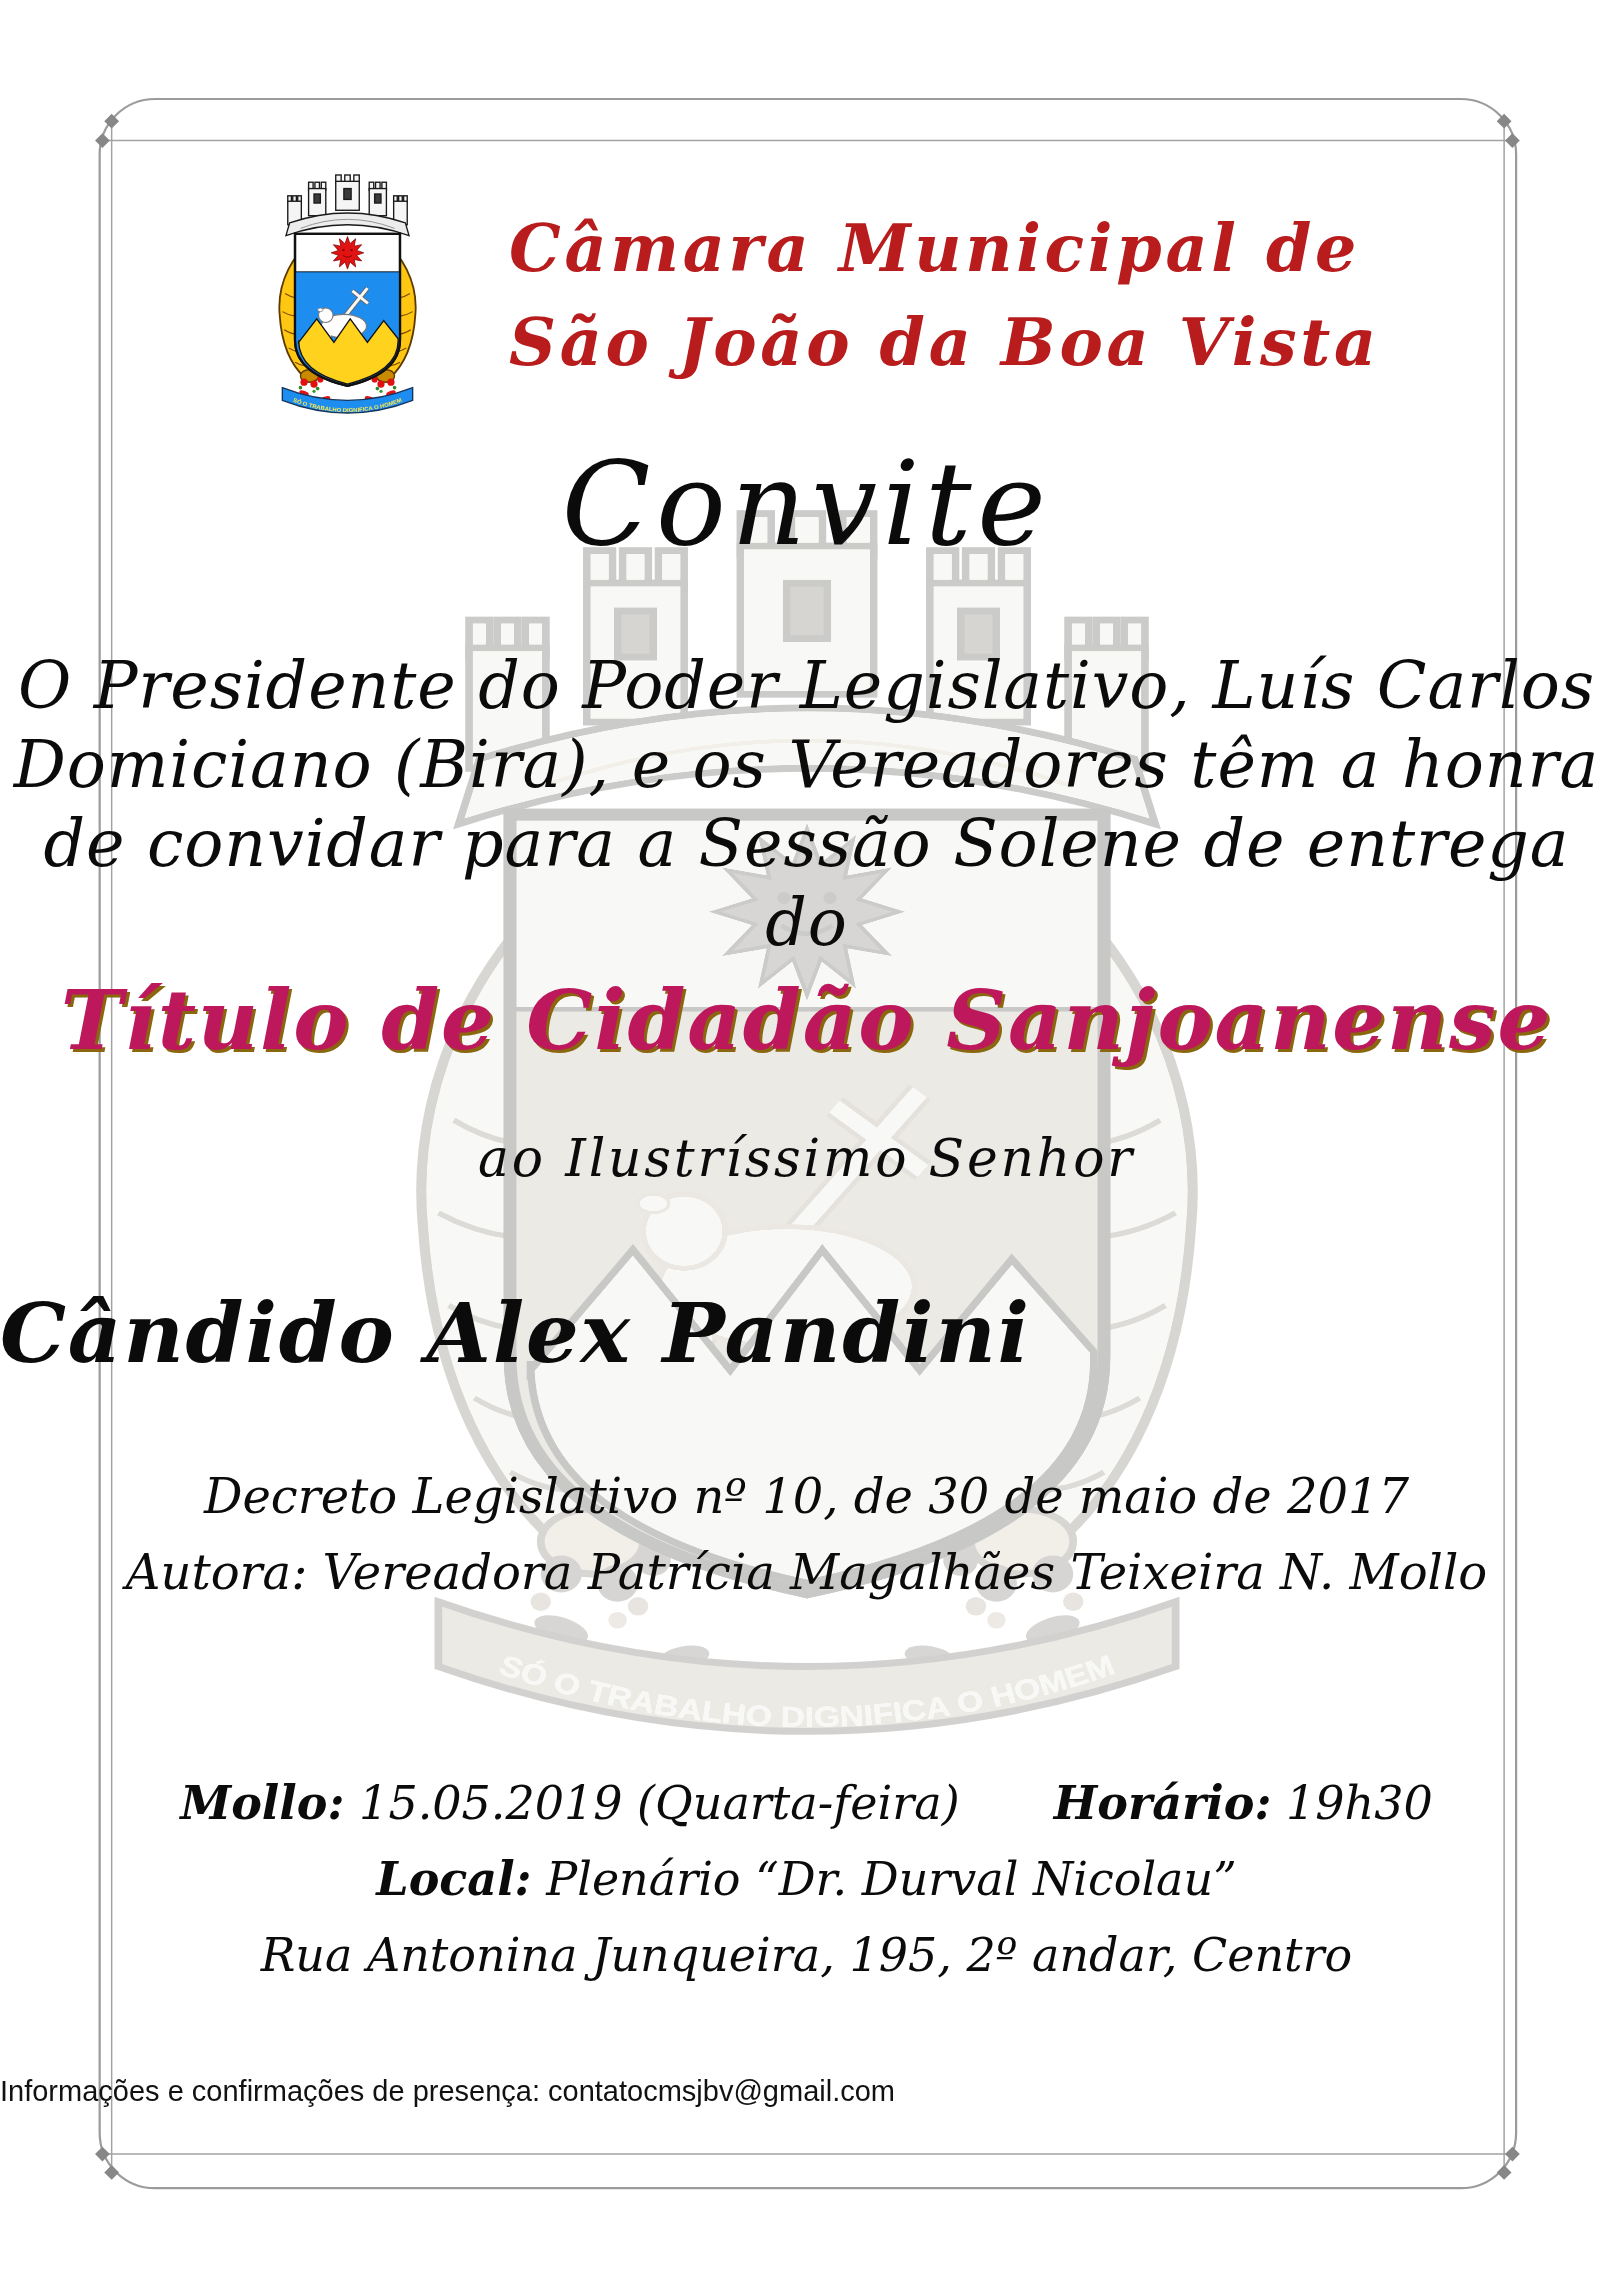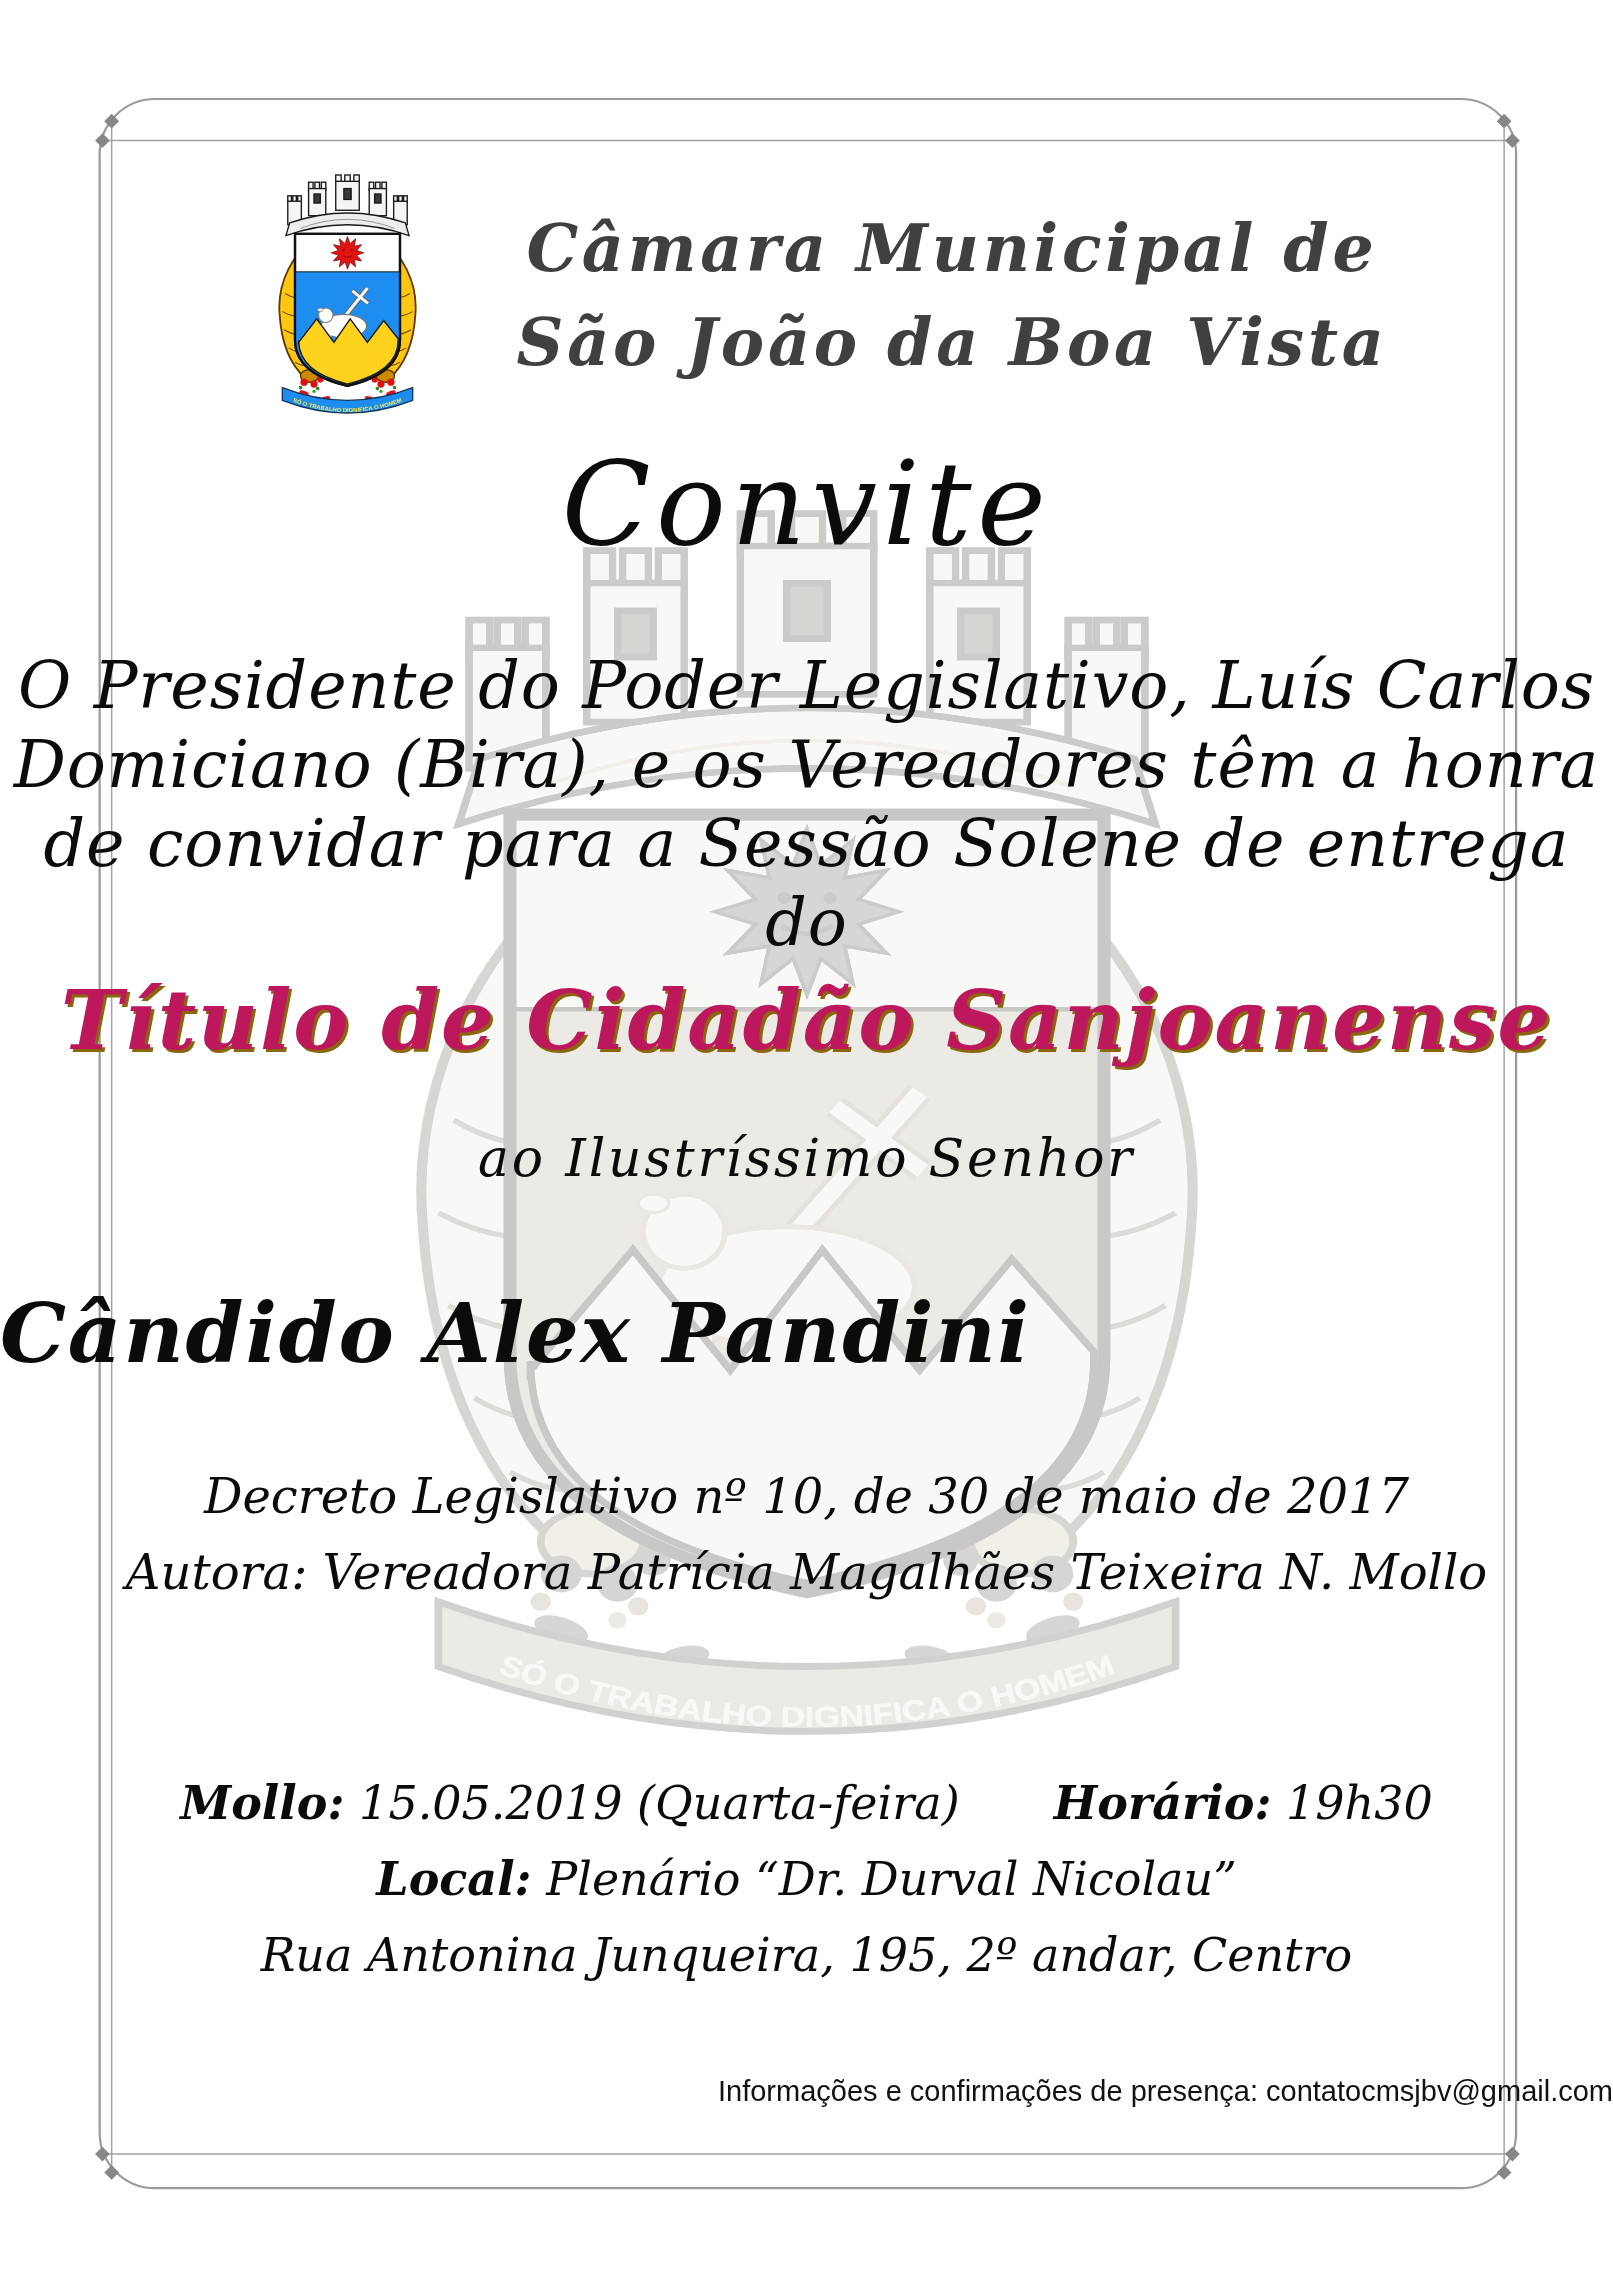--- a/index.html
+++ b/index.html
@@ -12,21 +12,21 @@
   .frame-svg{position:absolute;left:0;top:0;width:1613px;height:2289px;pointer-events:none;}
   .watermark{
     position:absolute;left:295px;top:509px;width:1024px;height:1227px;
     opacity:.26;filter:grayscale(1) brightness(1.35) sepia(.55) contrast(.8);
     pointer-events:none;
   }
   .logo{position:absolute;left:257px;top:174px;width:181px;height:240px;}
   .org-name{
     position:absolute;left:509px;top:201px;width:886px;
     font-style:italic;font-size:65px;line-height:94px;letter-spacing:3.7px;
-    color:#404040;font-weight:600;text-align:center;
+    color:#b91c1c;font-weight:600;text-align:left;
   }
   .convite{
     position:absolute;left:0;top:436px;width:100%;text-align:center;
     font-style:italic;font-size:116px;letter-spacing:5.5px;
   }
   .body-par{
     position:absolute;left:0;top:646px;width:100%;text-align:center;
     font-style:italic;font-size:65px;line-height:79px;letter-spacing:0.9px;
   }
   .award-title{
@@ -46,21 +46,21 @@
     position:absolute;left:0;top:1458px;width:100%;text-align:center;
     font-style:italic;font-size:48px;line-height:76px;
   }
   .event{
     position:absolute;left:0;top:1765px;width:100%;text-align:center;
     font-style:italic;font-size:46px;line-height:76px;
   }
   .event .lbl{font-weight:700;}
   .event .gap{display:inline-block;width:65px;}
   .footer-contact{
-    position:absolute;left:0;top:2075px;width:100%;text-align:right;
+    position:absolute;left:0;top:2075px;width:100%;text-align:left;
     font-family:"Liberation Sans","DejaVu Sans",sans-serif;
     font-size:29px;letter-spacing:0px;color:#111;
   }
 </style>
 </head>
 <body>
 
 <div class="page">
 
   <svg class="frame-svg" viewBox="0 0 1748 2480">

